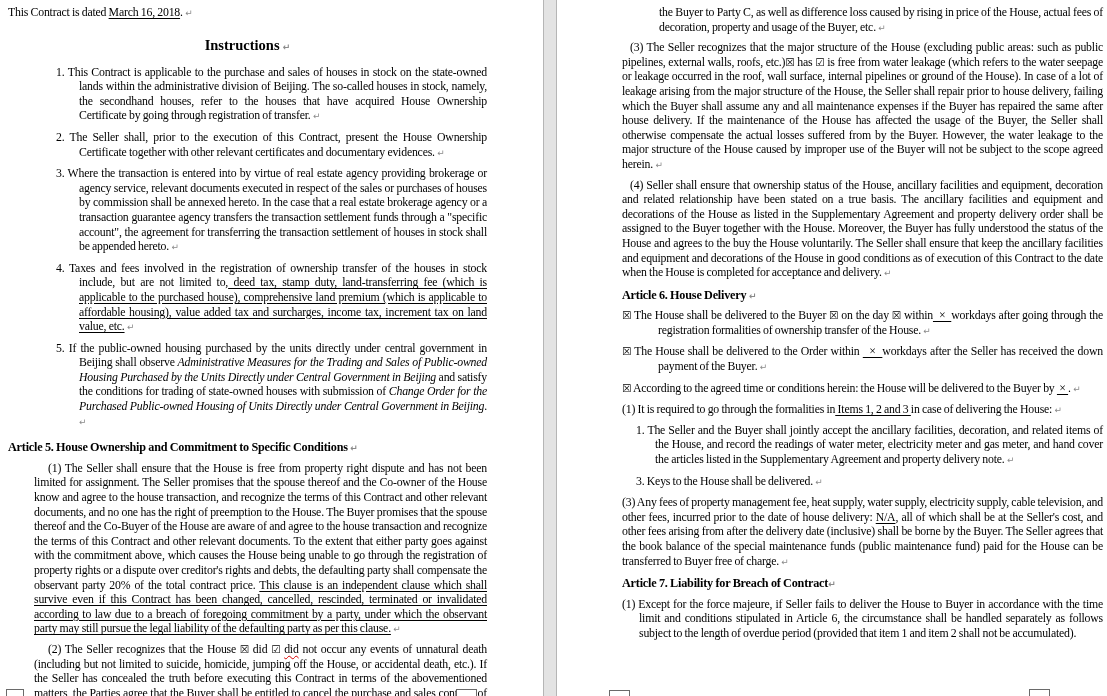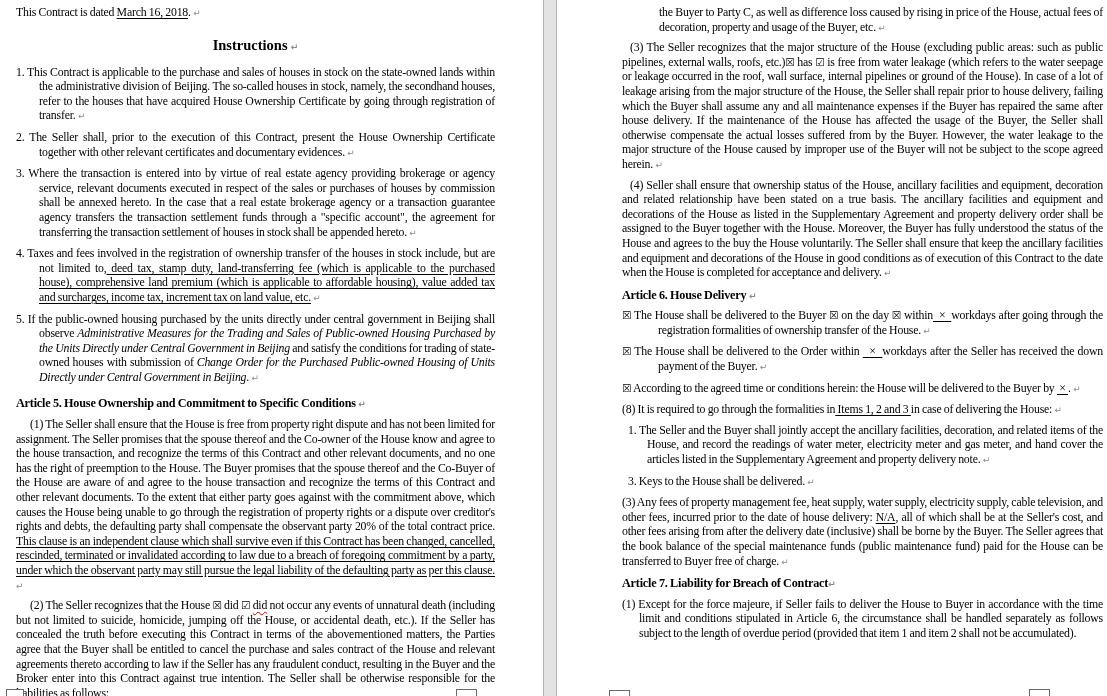--- a/index.html
+++ b/index.html
@@ -1,33 +1,33 @@
 <!DOCTYPE html>
 <html style="--divider: #e3e3e3; --divider-edge: #b5b5b5; --squiggle: #d40000; --pmark: #8a8a8a;"><head>
 <meta charset="utf-8">
 <style>
   html,body{margin:0;padding:0;width:1107px;height:696px;overflow:hidden;background:#ffffff;}
   body{font-family:"Liberation Serif","DejaVu Serif",serif;color:#000;}
   .viewport{position:relative;width:1107px;height:696px;overflow:hidden;background:#fff;}
   .page{position:absolute;top:0;background:#fff;}
-  .page-left{left:8px;width:543px;height:696px;}
+  .page-left{left:0;width:543px;height:696px;}
   .page-right{left:557px;width:550px;height:612px;}
   .gap{position:absolute;top:0;left:543px;width:14px;height:696px;background:var(--divider,#e3e3e3);
        border-left:1px solid var(--divider-edge,#b5b5b5);border-right:1px solid var(--divider-edge,#b5b5b5);box-sizing:border-box;}
   .inner-left{padding:5px 56px 0 8px;}
   .inner-right{padding:5px 0 0 65px;width:481px;}
   .blk{font-size:11.8px;line-height:14.6px;text-align:justify;letter-spacing:-0.2px;word-spacing:-0.4px;margin:0 0 5px 0;}
   .title{font-weight:bold;font-size:16px;text-align:center;margin:8px 0 5px 0;line-height:19px;letter-spacing:0;}
   .sub{font-weight:bold;font-size:14.5px;text-align:center;margin:16px 0 9px 0;line-height:17px;letter-spacing:0;}
   .h{font-weight:bold;font-size:12.2px;margin:7px 0 5px 0;}
   .hsp{margin-top:11px;}
-  .pi{text-indent:14px;}
+  .pi{text-indent:14px;margin-left:26px;}
   .pir{text-indent:8px;}
-  .li{padding-left:23px;text-indent:-23px;margin-bottom:6px;}
-  .li2r{margin-left:6px;padding-left:19px;text-indent:-19px;margin-bottom:6px;}
+  .li{padding-left:23px;text-indent:-23px;margin-bottom:6px;margin-left:48px;}
+  .li2r{margin-left:14px;padding-left:19px;text-indent:-19px;margin-bottom:6px;}
   .lih{padding-left:17px;text-indent:-17px;}
   .cbx{padding-left:36px;text-indent:-36px;margin-bottom:6px;}
   .cont{padding-left:37px;}
   .seg-u{text-decoration:underline;text-underline-offset:2px;}
   .seg-i{font-style:italic;}
   .seg-bu{font-weight:normal;text-decoration:underline;text-underline-offset:2px;}
   .seg-wavy{text-decoration-line:underline;text-decoration-style:wavy;text-decoration-color:var(--squiggle,#d40000);text-decoration-thickness:1px;text-underline-offset:2px;}
   .seg-cb{font-family:"DejaVu Sans",sans-serif;font-size:10.5px;}
   .seg-mark{color:var(--pmark,#8a8a8a);font-size:9px;font-family:"DejaVu Sans",sans-serif;}
   .frag{position:absolute;border:1px solid #6a6a6a;background:#fff;height:12px;box-sizing:border-box;}
@@ -53,21 +53,21 @@
   <div class="gap"></div>
   <div class="page page-right">
     <div class="inner-right" id="right-inner">
         <div class="blk cont"><span>the Buyer to Party C, as well as difference loss caused by rising in price of the House, actual fees of decoration, property and usage of the Buyer, etc. </span><span class="seg-mark">↵</span></div>
         <div class="blk pir"><span>(3) The Seller recognizes that the major structure of the House (excluding public areas: such as public pipelines, external walls, roofs, etc.)</span><span class="seg-cb">☒</span><span> has </span><span class="seg-cb">☑</span><span> is free from water leakage (which refers to the water seepage or leakage occurred in the roof, wall surface, internal pipelines or ground of the House). In case of a lot of leakage arising from the major structure of the House, the Seller shall repair prior to house delivery, failing which the Buyer shall assume any and all maintenance expenses if the Buyer has repaired the same after house delivery. If the maintenance of the House has affected the usage of the Buyer, the Seller shall otherwise compensate the actual losses suffered from by the Buyer. However, the water leakage to the major structure of the House caused by improper use of the Buyer will not be subject to the scope agreed herein. </span><span class="seg-mark">↵</span></div>
         <div class="blk pir"><span>(4) Seller shall ensure that ownership status of the House, ancillary facilities and equipment, decoration and related relationship have been stated on a true basis. The ancillary facilities and equipment and decorations of the House as listed in the Supplementary Agreement and property delivery order shall be assigned to the Buyer together with the House. Moreover, the Buyer has fully understood the status of the House and agrees to the buy the House voluntarily. The Seller shall ensure that keep the ancillary facilities and equipment and decorations of the House in good conditions as of execution of this Contract to the date when the House is completed for acceptance and delivery. </span><span class="seg-mark">↵</span></div>
         <div class="blk h"><span>Article 6. House Delivery </span><span class="seg-mark">↵</span></div>
         <div class="blk cbx"><span class="seg-cb">☒</span><span> The House shall be delivered to the Buyer </span><span class="seg-cb">☒</span><span> on the day </span><span class="seg-cb">☒</span><span> within</span><span class="seg-u">&nbsp;&nbsp;×&nbsp;&nbsp;</span><span>workdays after going through the registration formalities of ownership transfer of the House. </span><span class="seg-mark">↵</span></div>
         <div class="blk cbx"><span class="seg-cb">☒</span><span> The House shall be delivered to the Order within </span><span class="seg-u">&nbsp;&nbsp;×&nbsp;&nbsp;</span><span>workdays after the Seller has received the down payment of the Buyer. </span><span class="seg-mark">↵</span></div>
         <div class="blk cbx"><span class="seg-cb">☒</span><span> According to the agreed time or conditions herein: the House will be delivered to the Buyer by </span><span class="seg-u">&nbsp;×&nbsp;</span><span>. </span><span class="seg-mark">↵</span></div>
-        <div class="blk"><span>(8) It is required to go through the formalities in</span><span class="seg-bu"> Items 1, 2 and 3 </span><span>in case of delivering the House: </span><span class="seg-mark">↵</span></div>
+        <div class="blk"><span>(1) It is required to go through the formalities in</span><span class="seg-bu"> Items 1, 2 and 3 </span><span>in case of delivering the House: </span><span class="seg-mark">↵</span></div>
         <div class="blk li2r"><span>1. The Seller and the Buyer shall jointly accept the ancillary facilities, decoration, and related items of the House, and record the readings of water meter, electricity meter and gas meter, and hand cover the articles listed in the Supplementary Agreement and property delivery note. </span><span class="seg-mark">↵</span></div>
         <div class="blk li2r"><span>3. Keys to the House shall be delivered. </span><span class="seg-mark">↵</span></div>
         <div class="blk"><span>(3) Any fees of property management fee, heat supply, water supply, electricity supply, cable television, and other fees, incurred prior to the date of house delivery: </span><span class="seg-u">N/A</span><span>, all of which shall be at the Seller's cost, and other fees arising from after the delivery date (inclusive) shall be borne by the Buyer. The Seller agrees that the book balance of the special maintenance funds (public maintenance fund) paid for the House can be transferred to Buyer free of charge. </span><span class="seg-mark">↵</span></div>
         <div class="blk h"><span>Article 7. Liability for Breach of Contract</span><span class="seg-mark">↵</span></div>
         <div class="blk lih"><span>(1) Except for the force majeure, if Seller fails to deliver the House to Buyer in accordance with the time limit and conditions stipulated in Article 6, the circumstance shall be handled separately as follows subject to the length of overdue period (provided that item 1 and item 2 shall not be accumulated). </span></div>
       </div>
   </div>
   <div id="frags">
       <div class="frag" style="left: 6px; top: 689px; width: 18px;"></div>
       <div class="frag" style="left: 456px; top: 689px; width: 21px;"></div>

